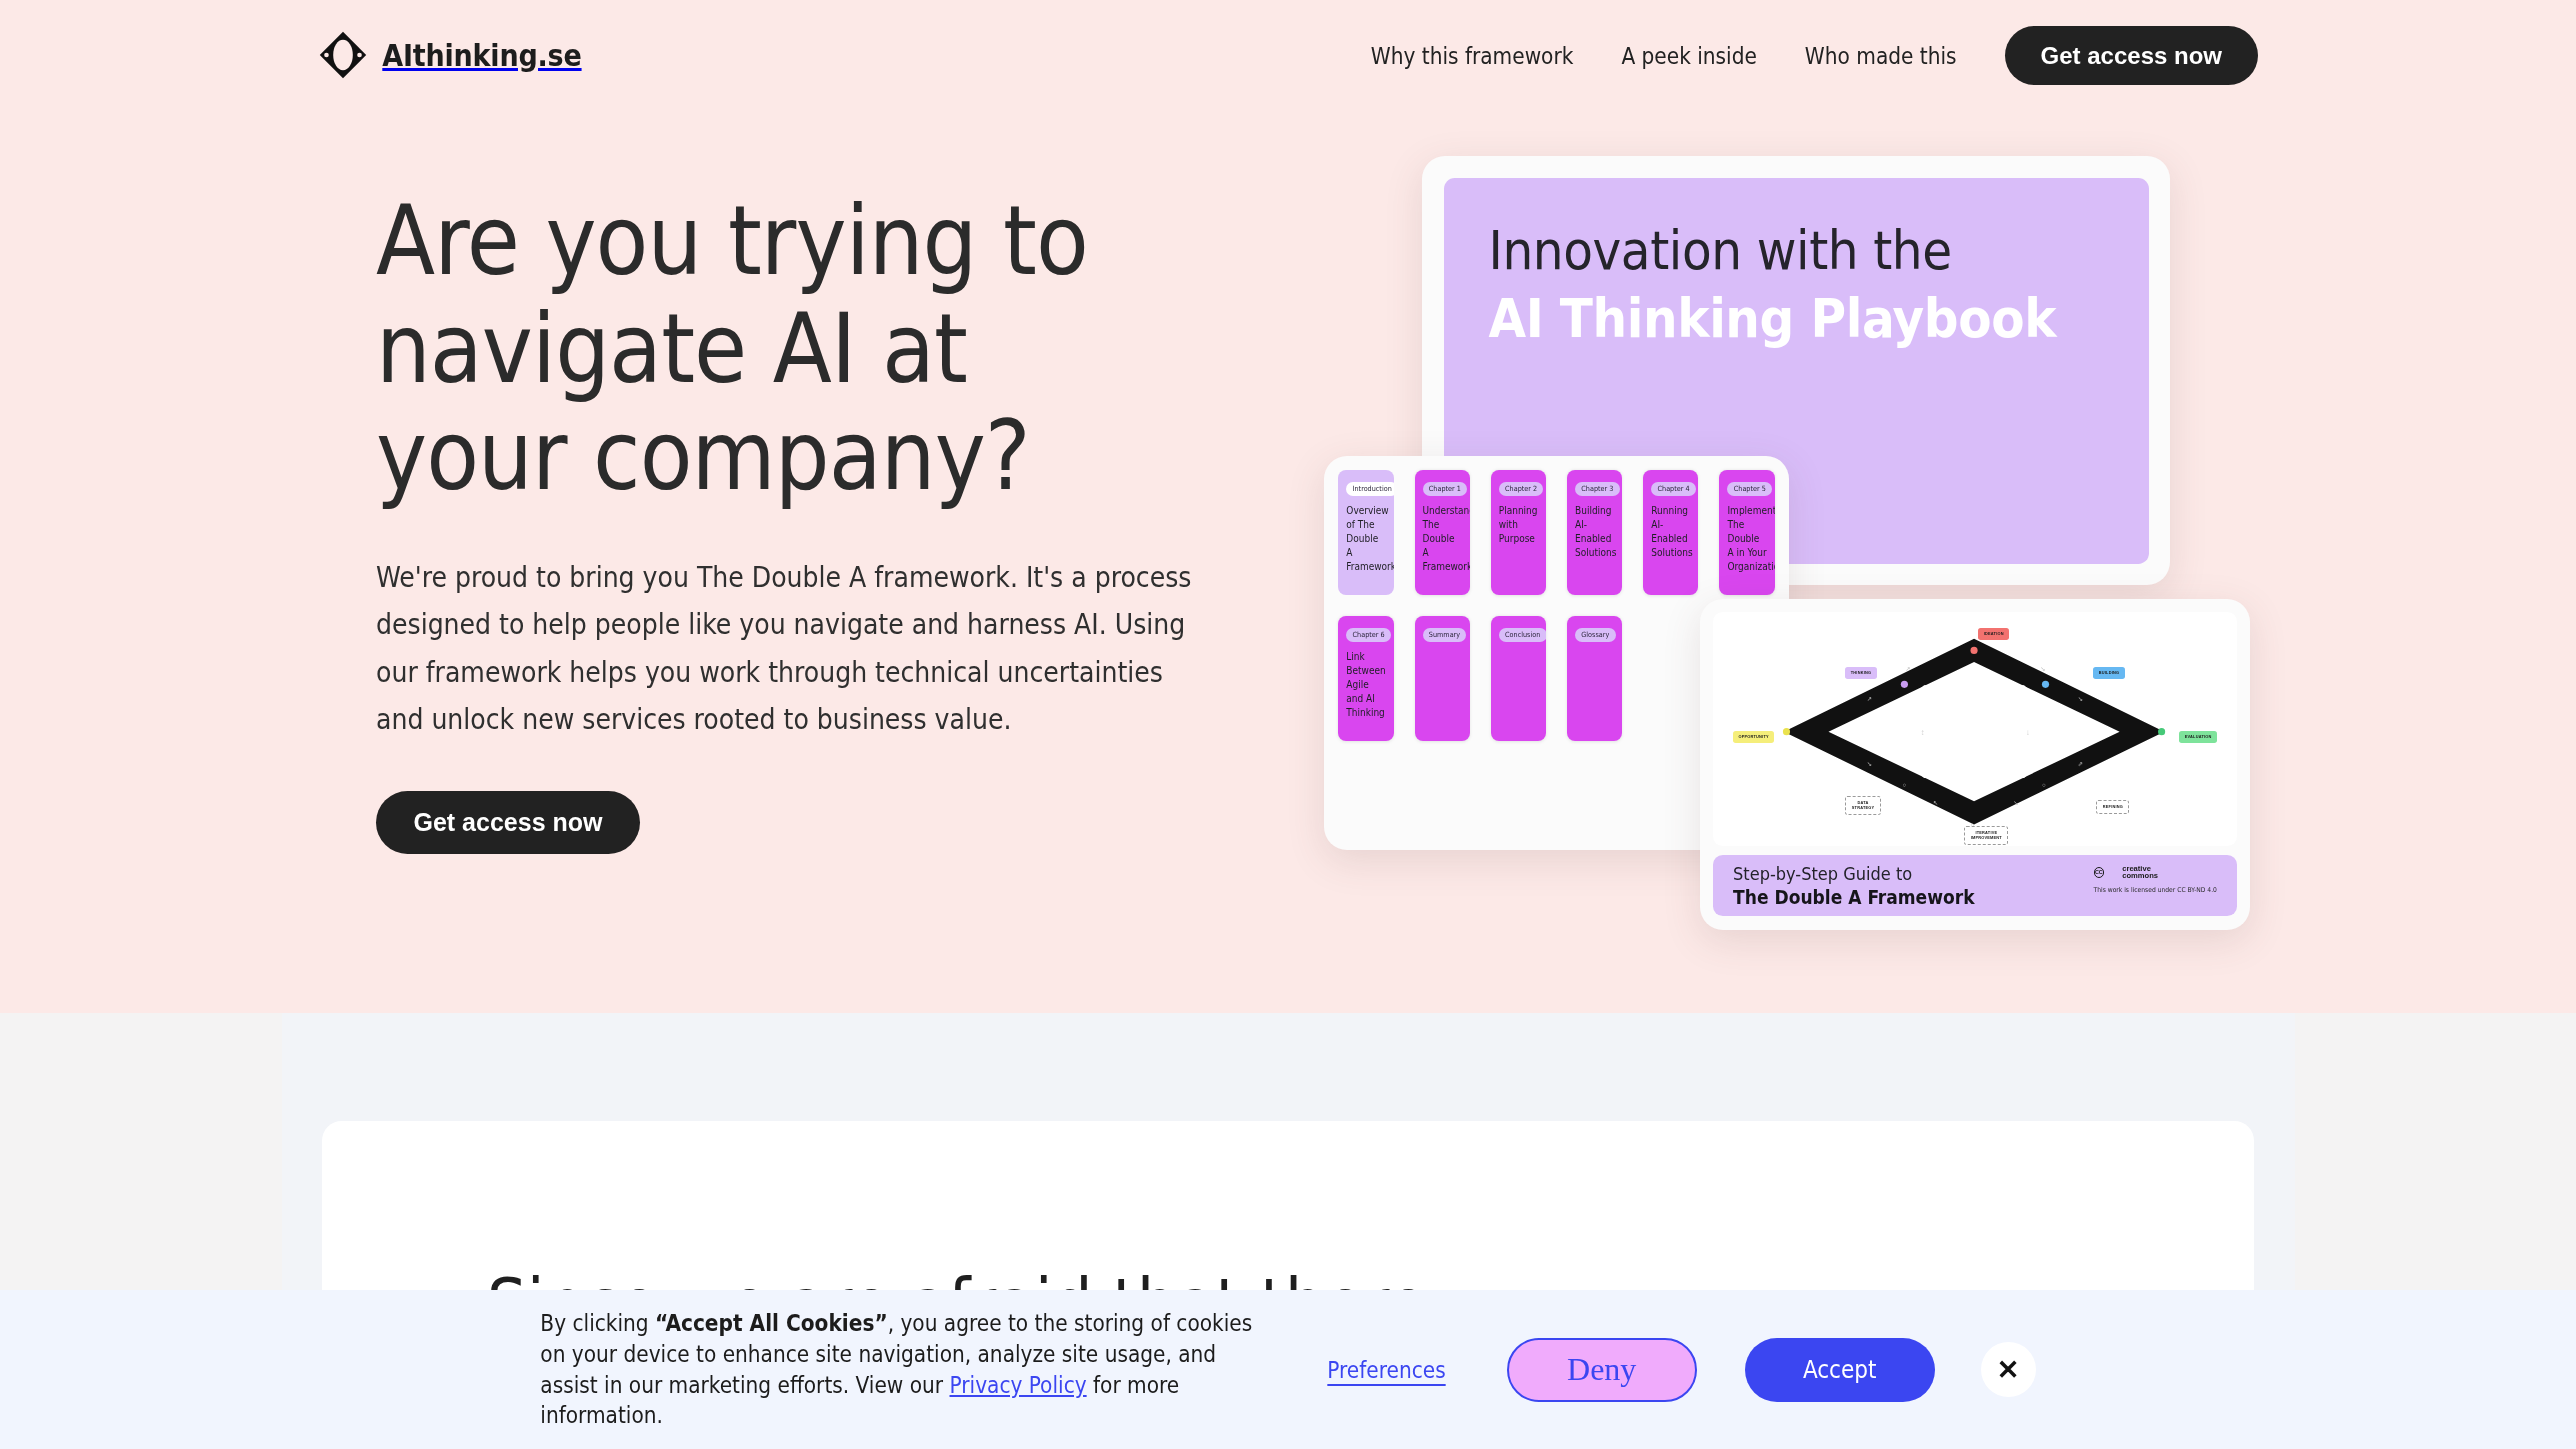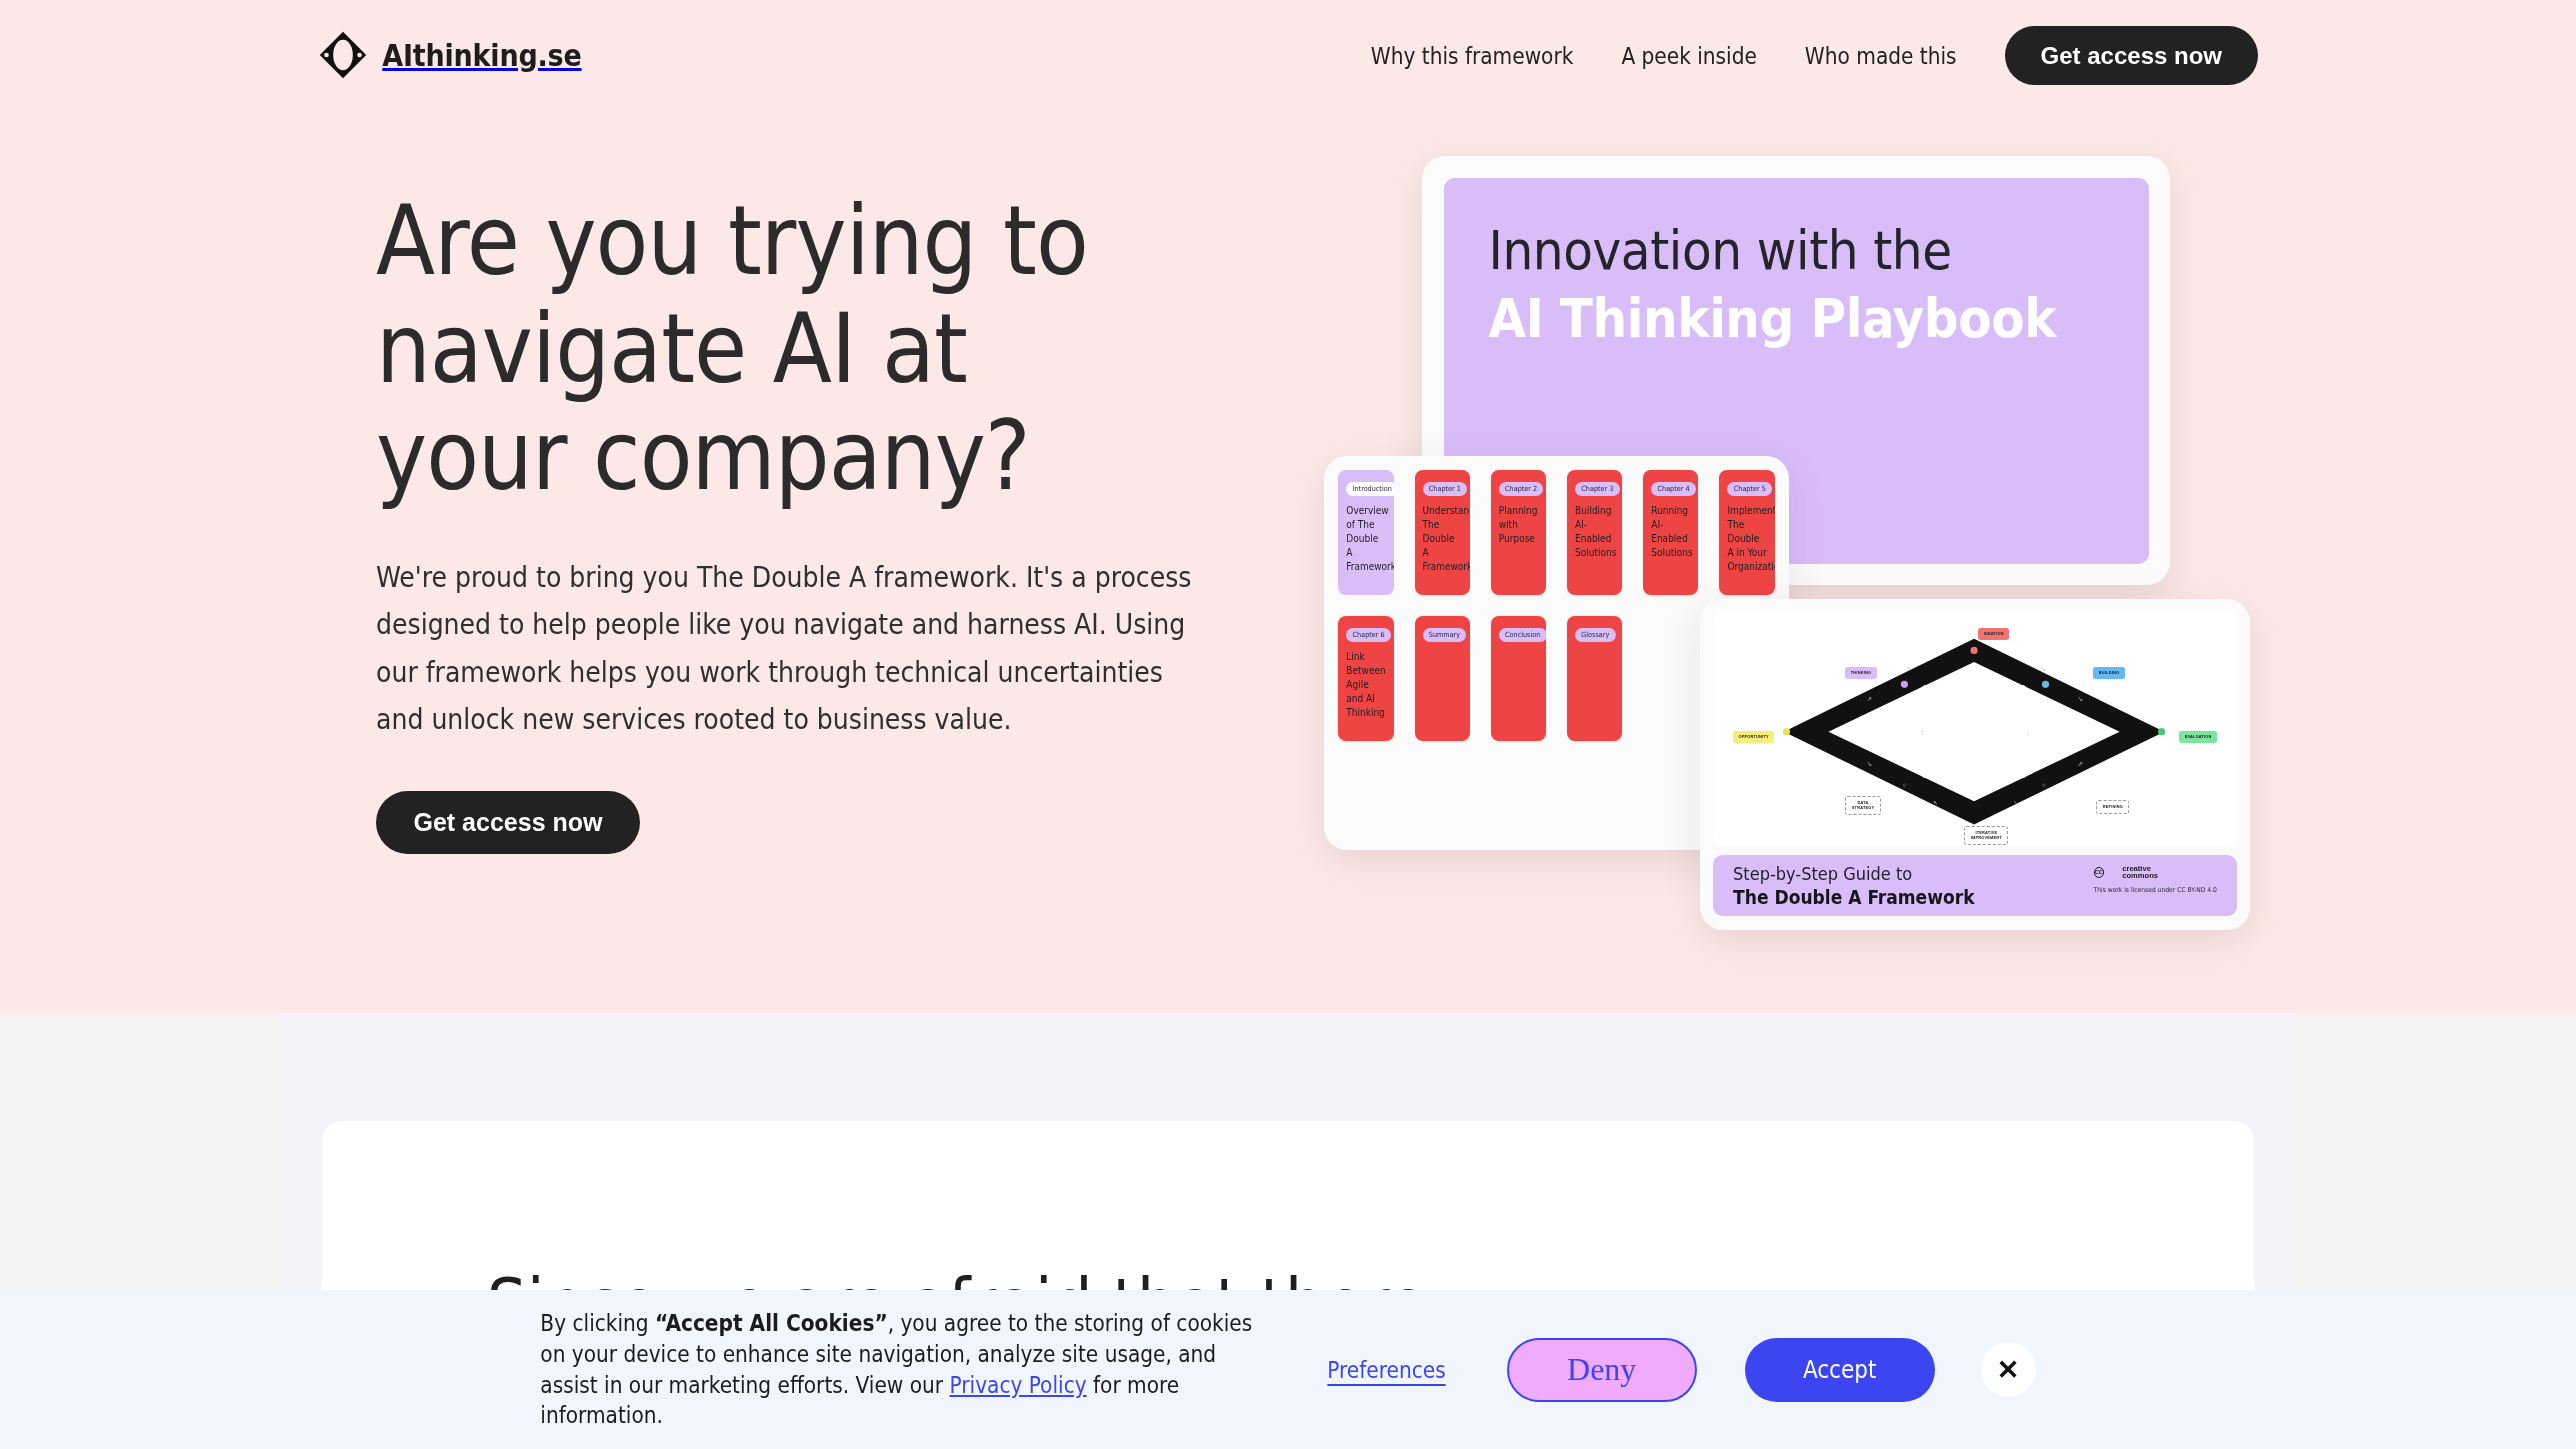--- a/index.html
+++ b/index.html
@@ -119,21 +119,21 @@
 
   
   .chapters { left: 0px; top: 313px; width: 465px; height: 394px; padding: 14.3px; }
   .chapters-grid {
     display: grid;
     grid-template-columns: repeat(6, 1fr);
     grid-auto-rows: 125px;
     gap: 21px;
   }
   .chap {
-    background: #ef4444;
+    background: #d946ef;
     border-radius: 8px;
     padding: 8px 8px;
     box-shadow: 0 0.9px 3.6px rgba(0,0,0,0.10);
     overflow: hidden;
   }
   .chap.is-intro { background: #d9bdf9; box-shadow: none; }
   .chap-tag {
     display: inline-block;
     background: #d9bdf9;
     border-radius: 894px;

